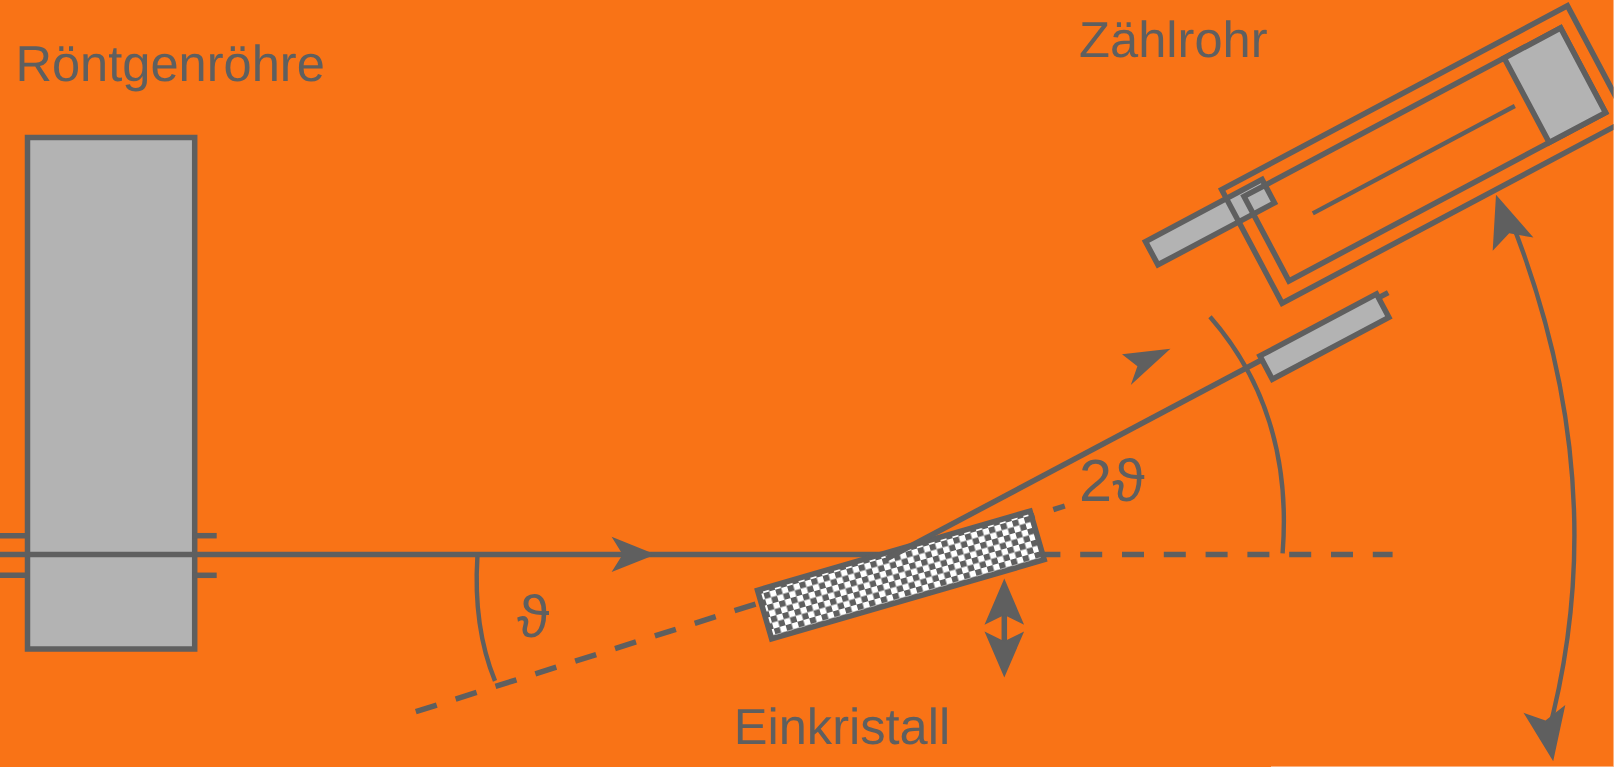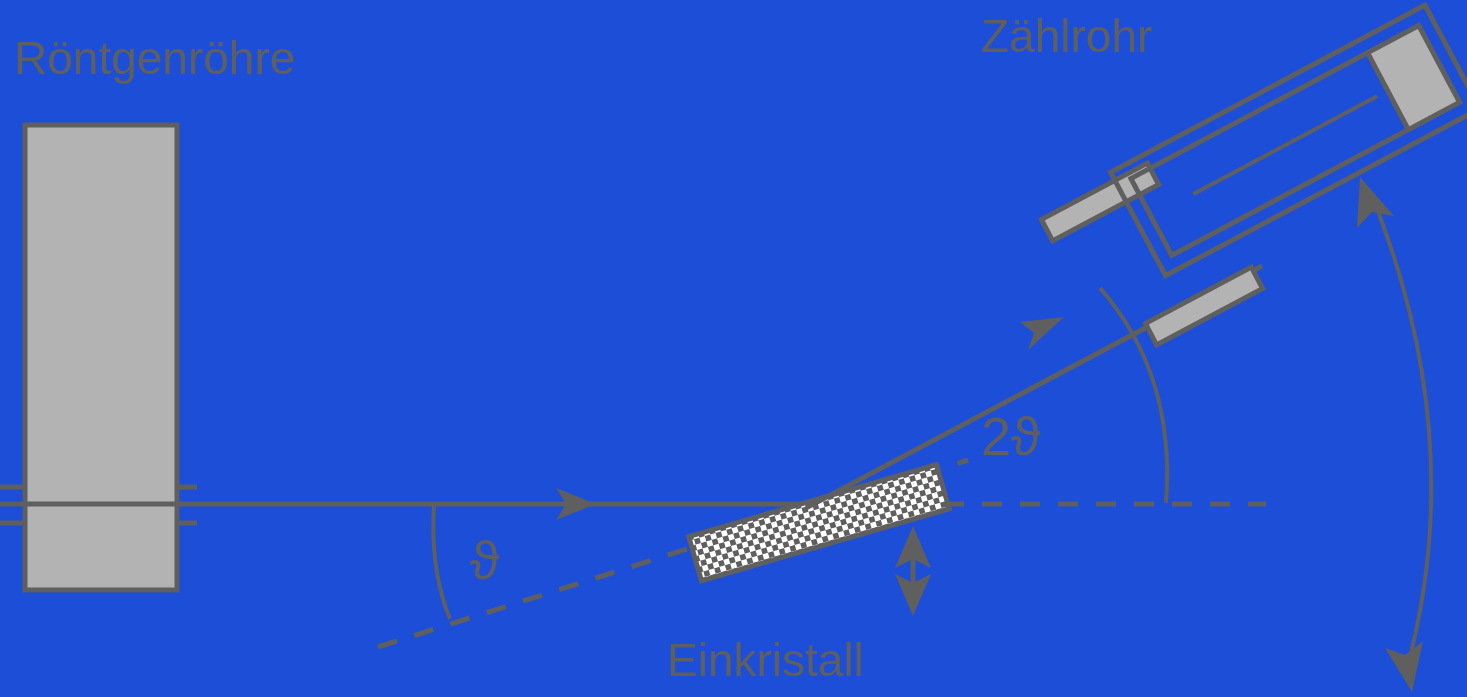--- a/index.html
+++ b/index.html
@@ -8,21 +8,21 @@
     padding: 0;
     background: #ffffff;
   }
   body {
     font-family: "Liberation Sans", sans-serif;
   }
   #stage {
     position: relative;
     width: 1467px;
     height: 697px;
-    background: #1d4ed8;
+    background: #f97316;
     overflow: hidden;
   }
   #diagram {
     display: block;
     width: 1467px;
     height: 697px;
   }
   .label-text {
     font-family: "Liberation Sans", sans-serif;
     font-size: 46px;

